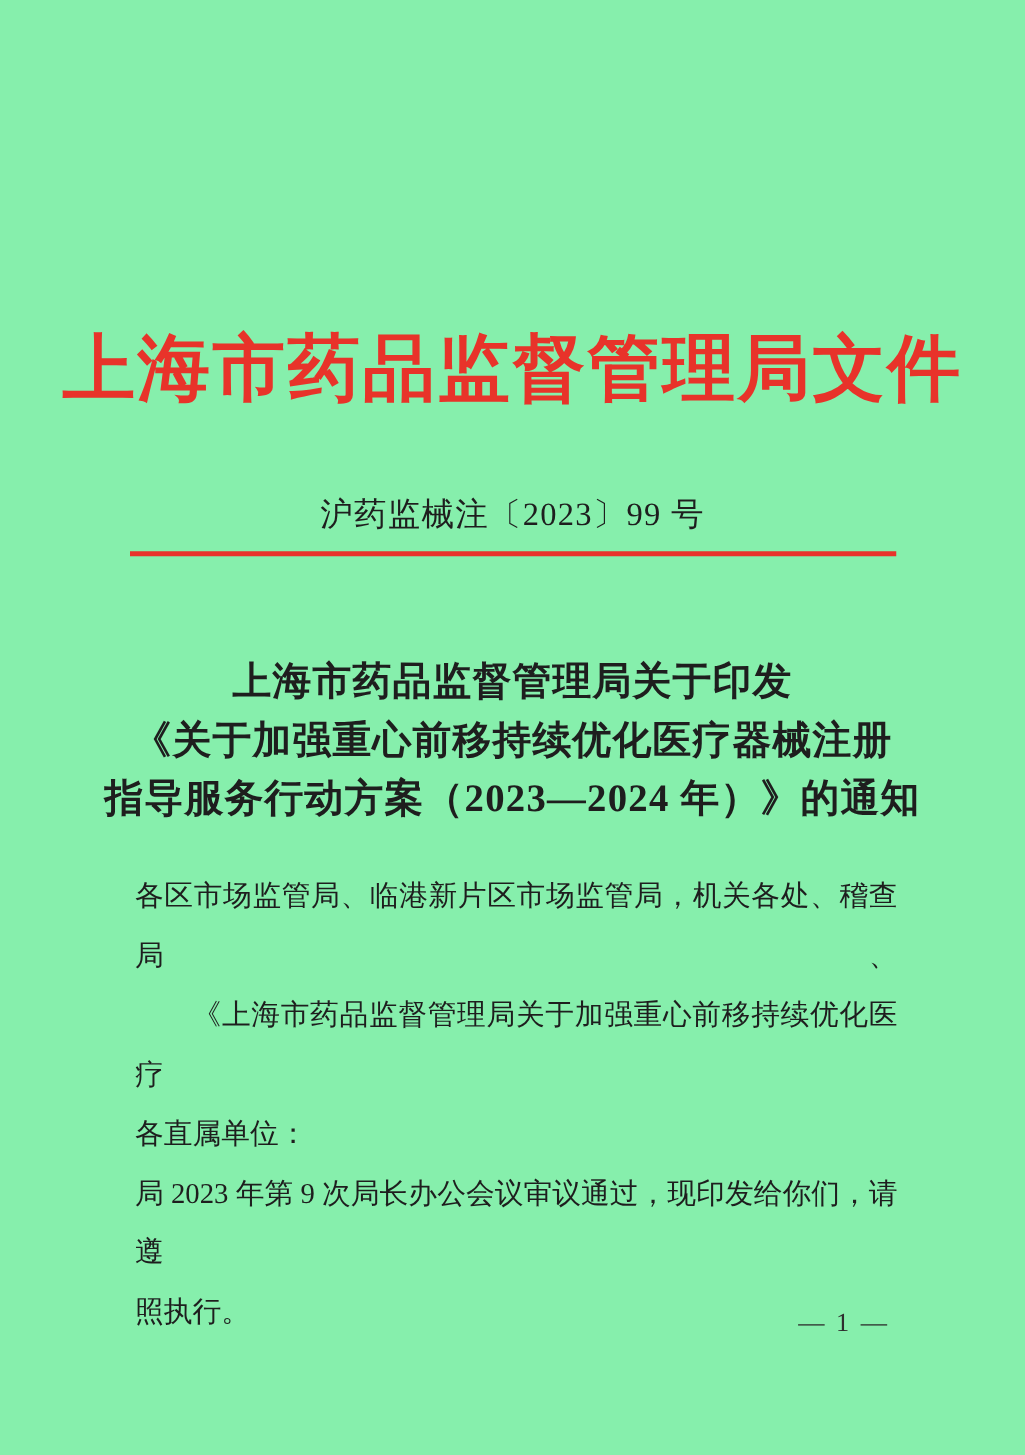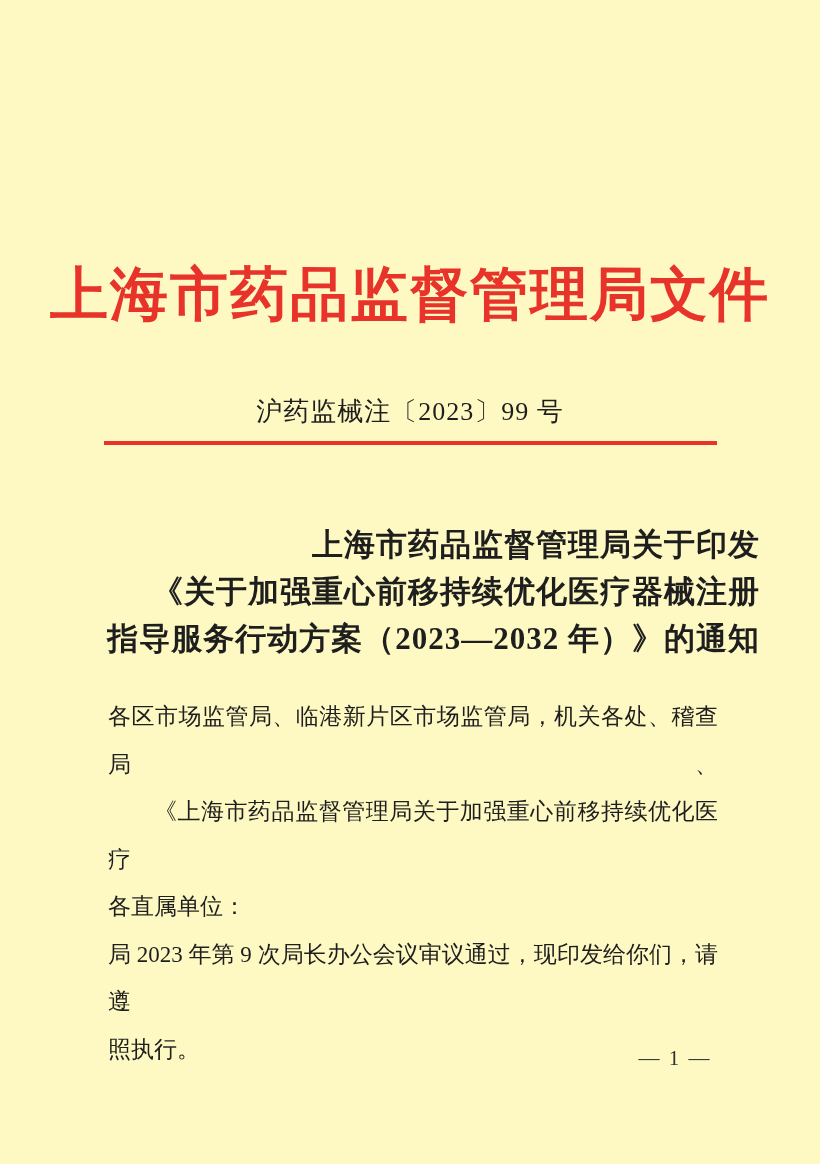--- a/index.html
+++ b/index.html
@@ -1,21 +1,21 @@
 <!DOCTYPE html>
 <html style="--header-red: #e8332a; --text-black: #1e1e1e;"><head>
 <meta charset="utf-8">
 <style>
   * { margin: 0; padding: 0; box-sizing: border-box; }
   html, body { background: #ffffff; }
   .page {
     position: relative;
     width: 820px;
     height: 1164px;
-    background: #fef9c3;
+    background: #86efac;
     font-family: "Liberation Serif", "DejaVu Serif", serif;
     color: var(--text-black, #1e1e1e);
     overflow: hidden;
     margin: 0 auto;
   }
   .header-title {
     position: absolute;
     top: 256px;
     left: 0;
     width: 100%;
@@ -42,21 +42,21 @@
     left: 104px;
     width: 613px;
     height: 4px;
     background: var(--header-red, #e8332a);
   }
   .doc-title {
     position: absolute;
     top: 521px;
     left: 60px;
     width: 700px;
-    text-align: right;
+    text-align: center;
     font-size: 31px;
     font-weight: bold;
     line-height: 47px;
     letter-spacing: 1px;
     color: var(--text-black, #1e1e1e);
   }
   .body-text {
     position: absolute;
     top: 693px;
     left: 108px;
@@ -89,21 +89,21 @@
 
   <div class="header-title">上海市药品监督管理局文件</div>
 
   <div class="doc-number">沪药监械注〔2023〕99 号</div>
 
   <div class="red-rule"></div>
 
   <div class="doc-title">
     <div class="title-line">上海市药品监督管理局关于印发</div>
     <div class="title-line">《关于加强重心前移持续优化医疗器械注册</div>
-    <div class="title-line">指导服务行动方案（2023—2032 年）》的通知</div>
+    <div class="title-line">指导服务行动方案（2023—2024 年）》的通知</div>
   </div>
 
   <div class="body-text">
     <div class="line fill">各区市场监管局、临港新片区市场监管局，机关各处、稽查局、</div>
     <div class="line indent fill">《上海市药品监督管理局关于加强重心前移持续优化医疗</div>
     <div class="line">各直属单位：</div>
     <div class="line fill">局 2023 年第 9 次局长办公会议审议通过，现印发给你们，请遵</div>
     <div class="line">照执行。</div>
   </div>
 

